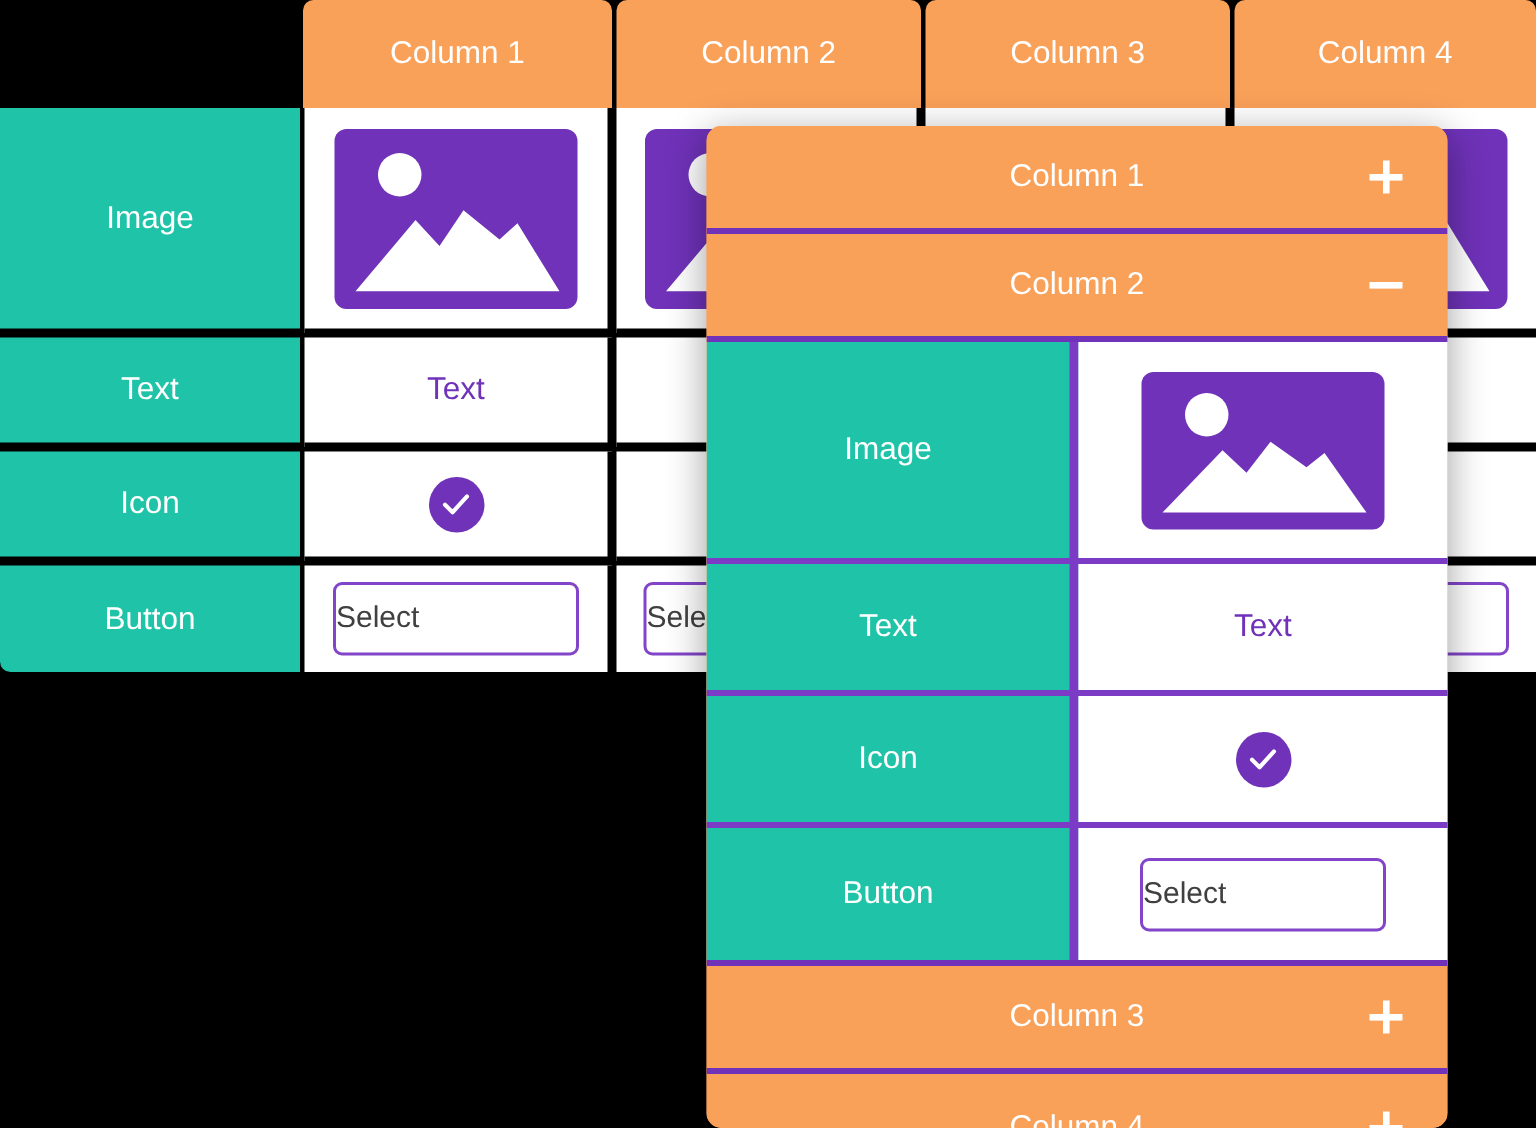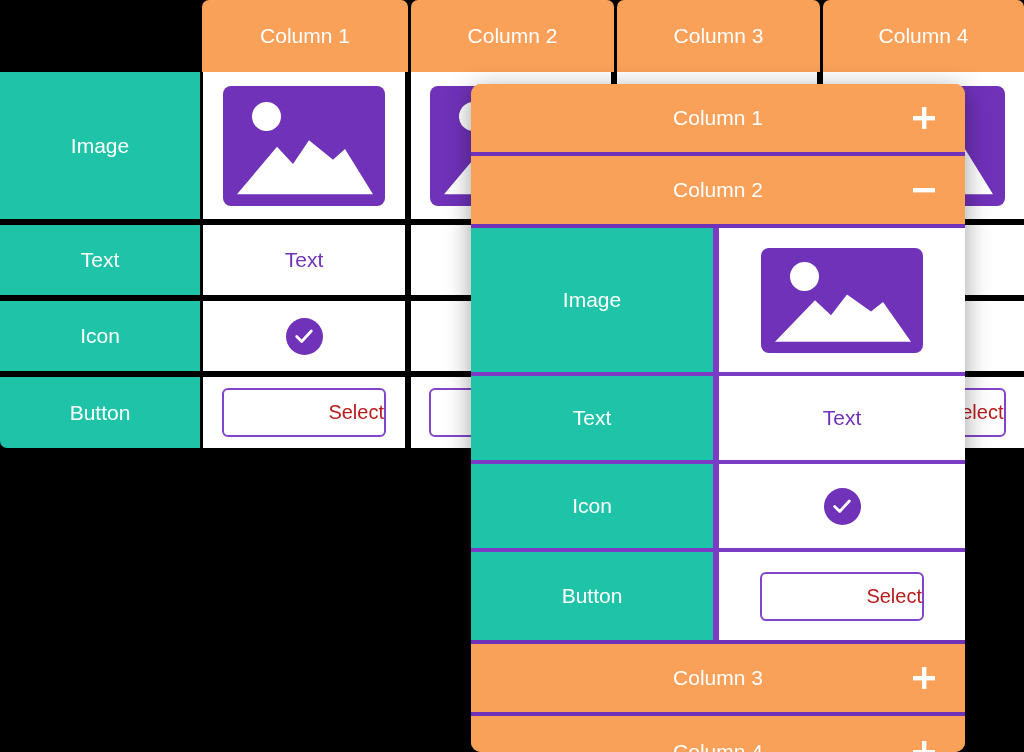--- a/index.html
+++ b/index.html
@@ -36,22 +36,22 @@
   .imgph{width:162px;height:120px;border-radius:8px;background:#6F32B9;position:relative;overflow:hidden;}
   .imgph .sun{position:absolute;left:18%;top:14%;width:29px;height:29px;border-radius:50%;background:#fff;}
   .imgph svg{position:absolute;left:0;bottom:9px;width:100%;height:72%;}
 
   .txtcell{color:#6F32B9;font-size:21px;}
 
   .checkicon{width:37px;height:37px;border-radius:50%;background:#6F32B9;display:flex;align-items:center;justify-content:center;}
   .checkicon svg{width:22px;height:22px;}
 
   .selbtn{
-    border:2px solid #8245C9;border-radius:6px;background:#fff;color:#b91c1c;
-    font-size:20px;padding:11px 0;width:160px;text-align:right;
+    border:2px solid #8245C9;border-radius:6px;background:#fff;color:#404040;
+    font-size:20px;padding:11px 0;width:160px;text-align:left;
     font-family:"Liberation Sans","DejaVu Sans",sans-serif;
   }
 
   
   #accordion-panel{
     position:absolute;left:471px;top:84px;width:494px;height:668px;
     border-radius:10px;overflow:hidden;
     box-shadow:0 6px 26px rgba(0,0,0,0.38);
     background:#F9A059;
   }

